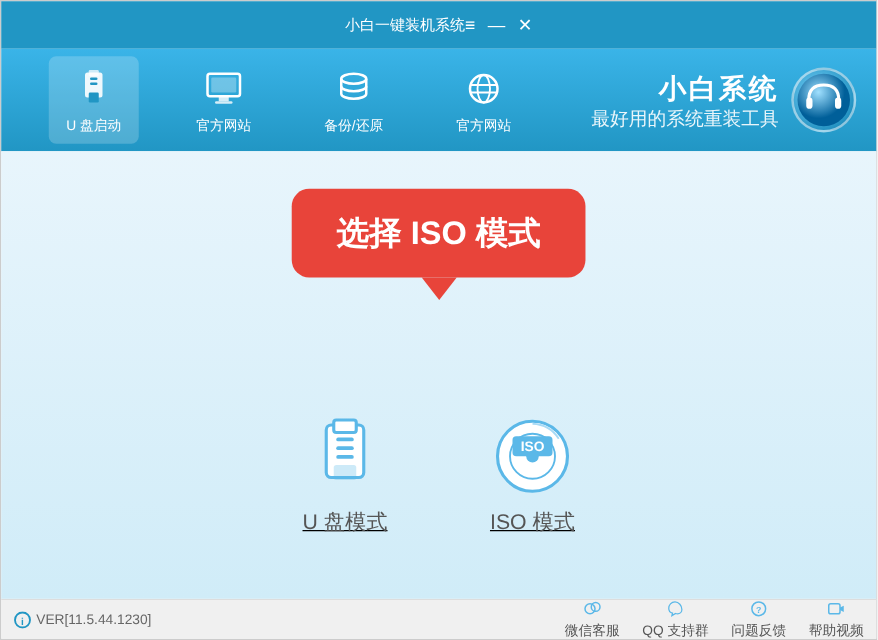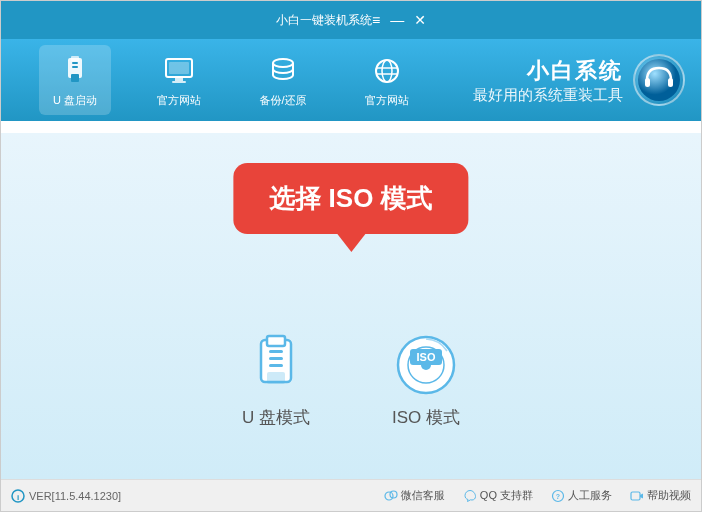--- a/index.html
+++ b/index.html
@@ -124,21 +124,20 @@
       border: 2px solid rgba(255,255,255,0.5);
     }
 
     
     .main-content {
       flex: 1;
       background: linear-gradient(180deg, #e8f5fc 0%, #d0ecf8 100%);
       position: relative;
       display: flex;
       flex-direction: column;
-      margin-top: 12px;
     }
 
     
     .tooltip-bubble {
       position: absolute;
       top: 30px;
       left: 50%;
       transform: translateX(-50%);
       background: #e8443a;
       color: #fff;
@@ -169,20 +168,21 @@
       margin-top: auto;
       margin-bottom: 50px;
       padding-top: 120px;
     }
     .mode-item {
       display: flex;
       flex-direction: column;
       align-items: center;
       gap: 10px;
       cursor: pointer;
+      text-decoration: underline;
     }
     .mode-icon-wrap {
       width: 70px;
       height: 65px;
       display: flex;
       align-items: center;
       justify-content: center;
     }
     .mode-label {
       font-size: 17px;
@@ -212,20 +212,21 @@
       align-items: center;
       gap: 18px;
     }
     .bottom-link {
       display: flex;
       align-items: center;
       gap: 3px;
       cursor: pointer;
       color: #555;
       font-size: 11px;
+      flex-direction: column;
     }
 
     
     svg { display: block; }
   </style>
 </head>
 <body>
 
 <div class="window">
 
@@ -380,21 +381,21 @@
           <path d="M7 1.5 C4 1.5 2 4 2 6.5 C2 8.5 3 10 5 10.5 L4.5 12.5 L7.5 10.8 C8 10.9 8.5 11 9 11 C11 11 12.5 9.5 12.5 7.5 C12.5 4.5 10 1.5 7 1.5Z" stroke="#5bb8e8" stroke-width="1" fill="none"></path>
         </svg>
         <span>QQ 支持群</span>
       </div>
 
       <div class="bottom-link">
         <svg width="14" height="14" viewBox="0 0 14 14">
           <circle cx="7" cy="7" r="5.5" stroke="#5bb8e8" stroke-width="1.2" fill="none"></circle>
           <text x="7" y="10" text-anchor="middle" fill="#5bb8e8" font-size="7" font-weight="bold">?</text>
         </svg>
-        <span>人工服务</span>
+        <span>问题反馈</span>
       </div>
 
       <div class="bottom-link">
         <svg width="14" height="14" viewBox="0 0 14 14">
           <rect x="1" y="3" width="9" height="8" rx="1.5" stroke="#5bb8e8" stroke-width="1.2" fill="none"></rect>
           <path d="M10 6 L13 4.5 L13 9.5 L10 8Z" fill="#5bb8e8"></path>
         </svg>
         <span>帮助视频</span>
       </div>
 

